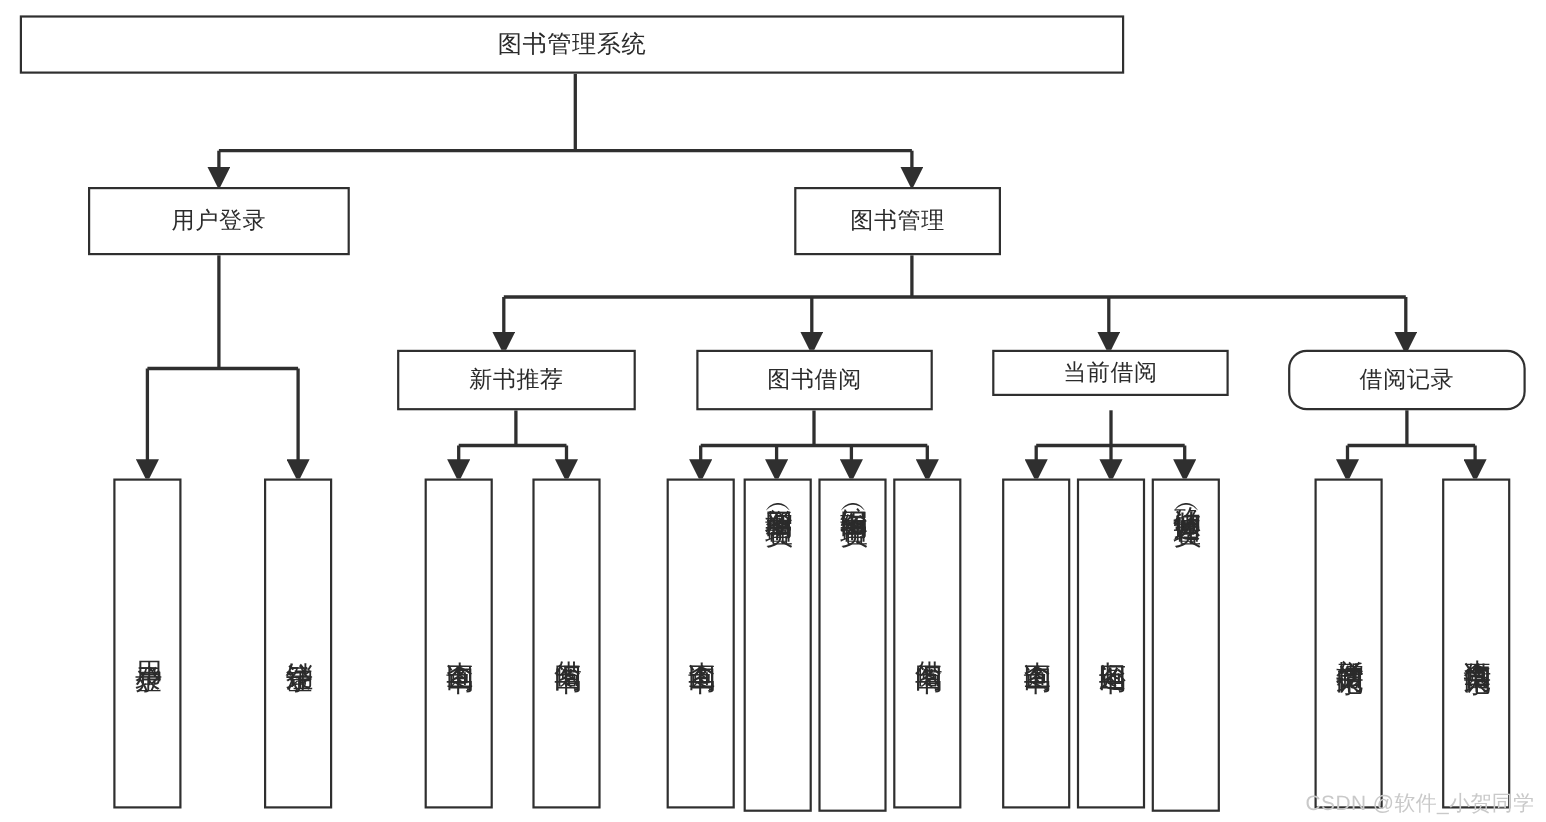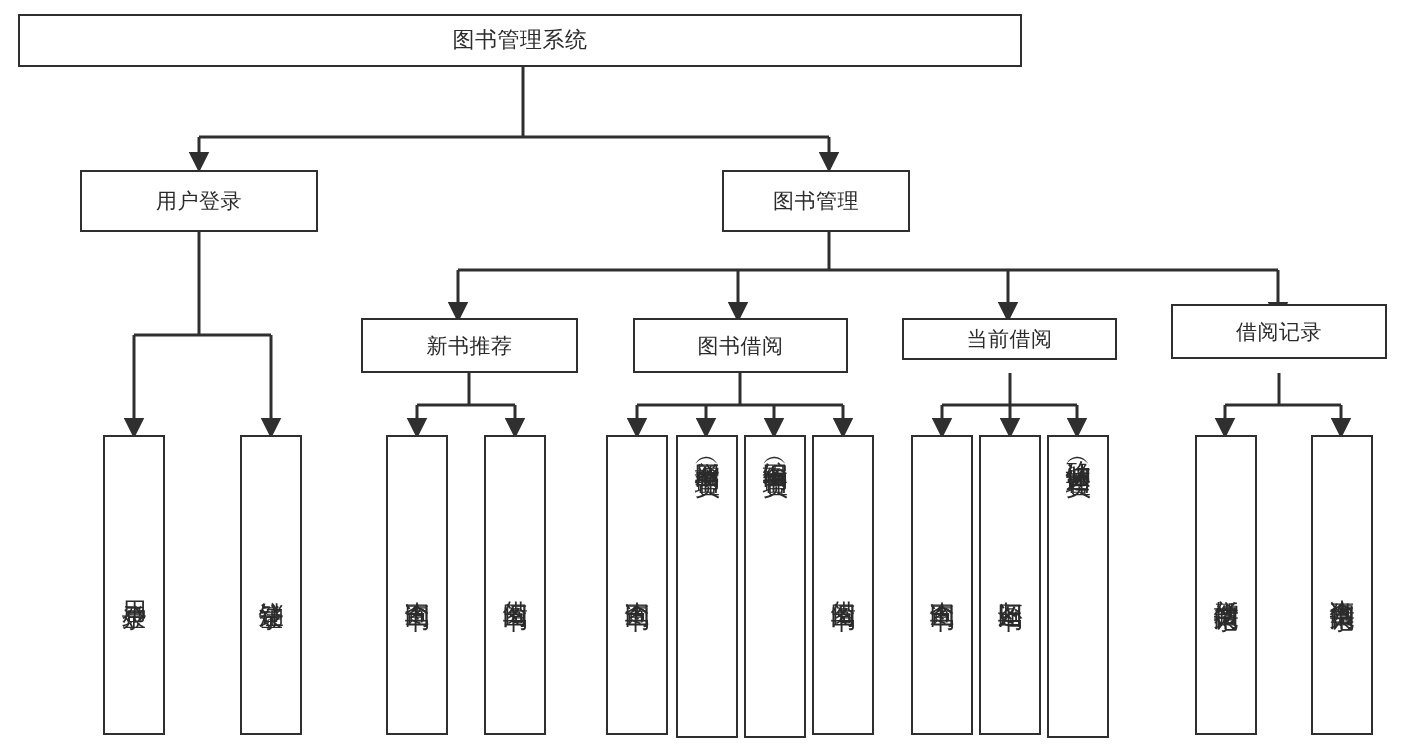--- a/index.html
+++ b/index.html
@@ -154,21 +154,21 @@
 
   <div class="node horiz" style="left:361px; top:318px; width:217px; height:55px;align-items:center;">
     <span class="label">新书推荐</span>
   </div>
   <div class="node horiz" style="left:633px; top:318px; width:215px; height:55px;">
     <span class="label">图书借阅</span>
   </div>
   <div class="node horiz" style="left:902px; top:318px; width:215px; height:42px;">
     <span class="label">当前借阅</span>
   </div>
-  <div class="node horiz" style="left:1171px; top:304px; width:216px; height:55px;">
+  <div class="node horiz" style="left:1171px; top:318px; width:216px; height:55px;border-radius:17px;">
     <span class="label">借阅记录</span>
   </div>
 
   <div class="node vert centered" style="left:103px; top:435px; width:62px; height:300px;">
     <span class="label">用户登录</span>
   </div>
   <div class="node vert centered" style="left:240px; top:435px; width:62px; height:300px;">
     <span class="label">注销登录</span>
   </div>
 
@@ -202,14 +202,15 @@
     <span class="label">确认归还（管理员）</span>
   </div>
 
   <div class="node vert centered" style="left:1195px; top:435px; width:62px; height:300px;">
     <span class="label">新增借阅记录</span>
   </div>
   <div class="node vert centered" style="left:1311px; top:435px; width:62px; height:300px;">
     <span class="label">查询借阅记录</span>
   </div>
 
+  <div class="watermark">CSDN @软件_小贺同学</div>
 
 </div>
 
 </body></html>

